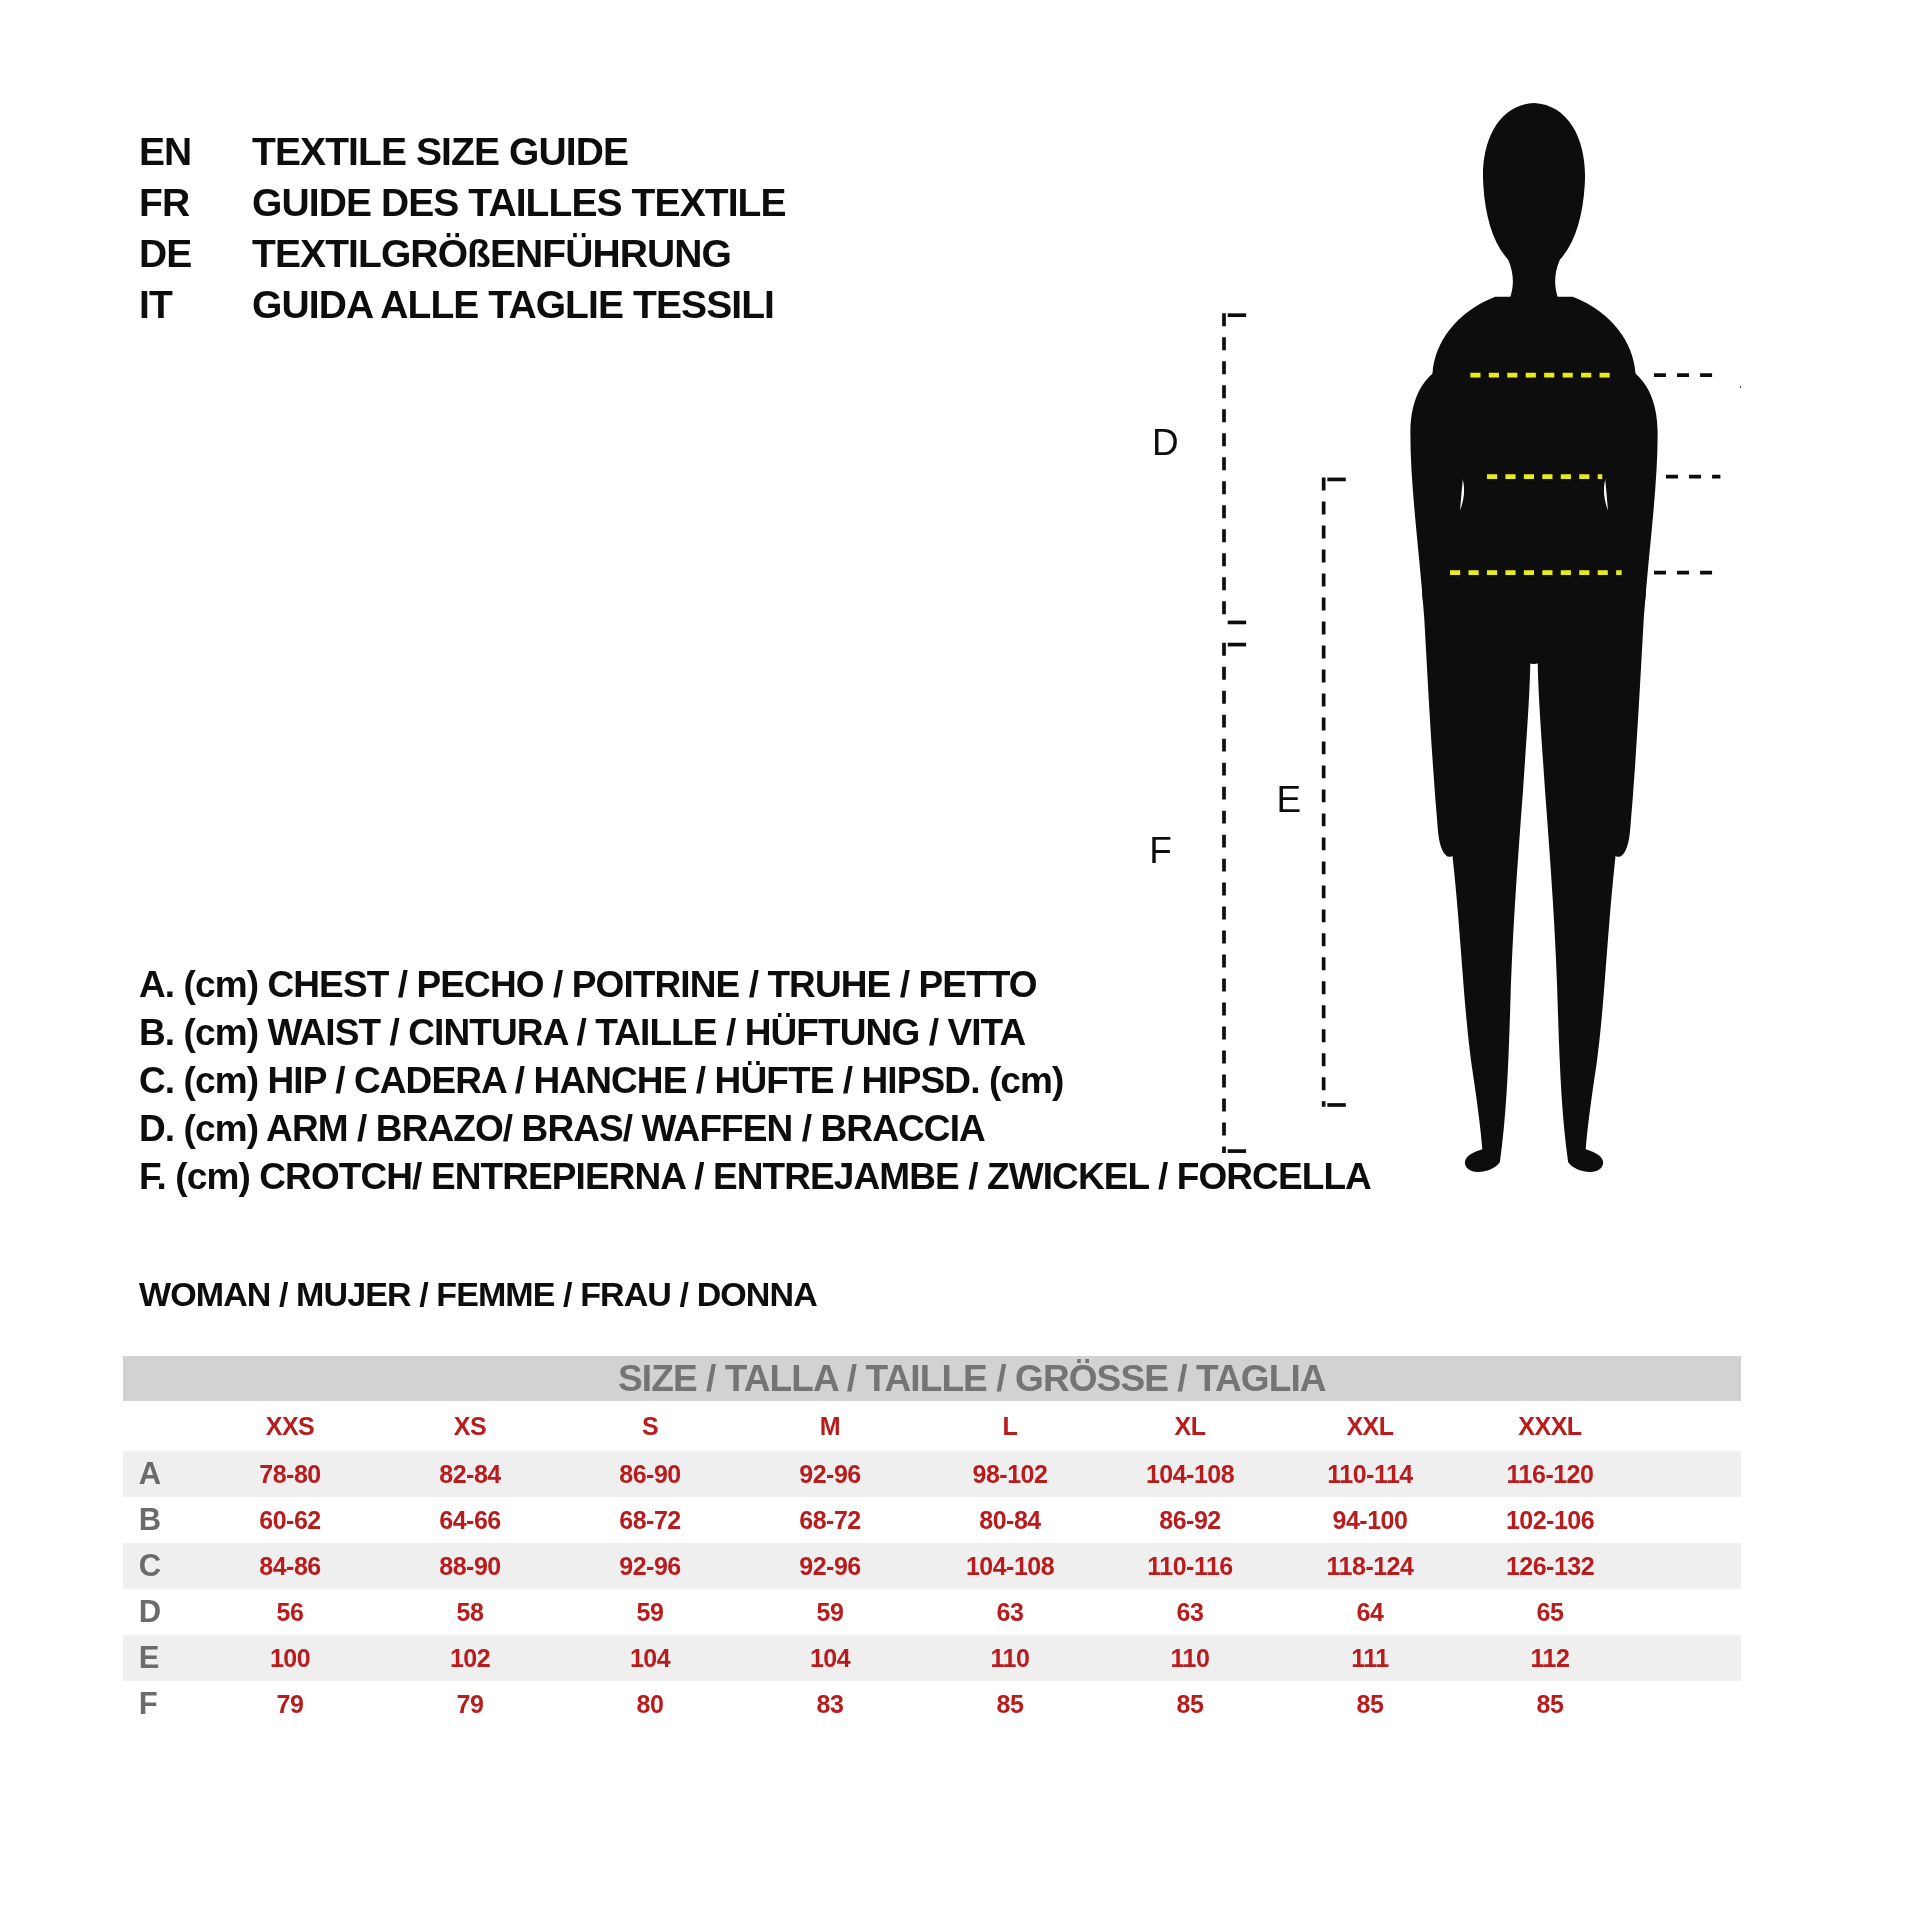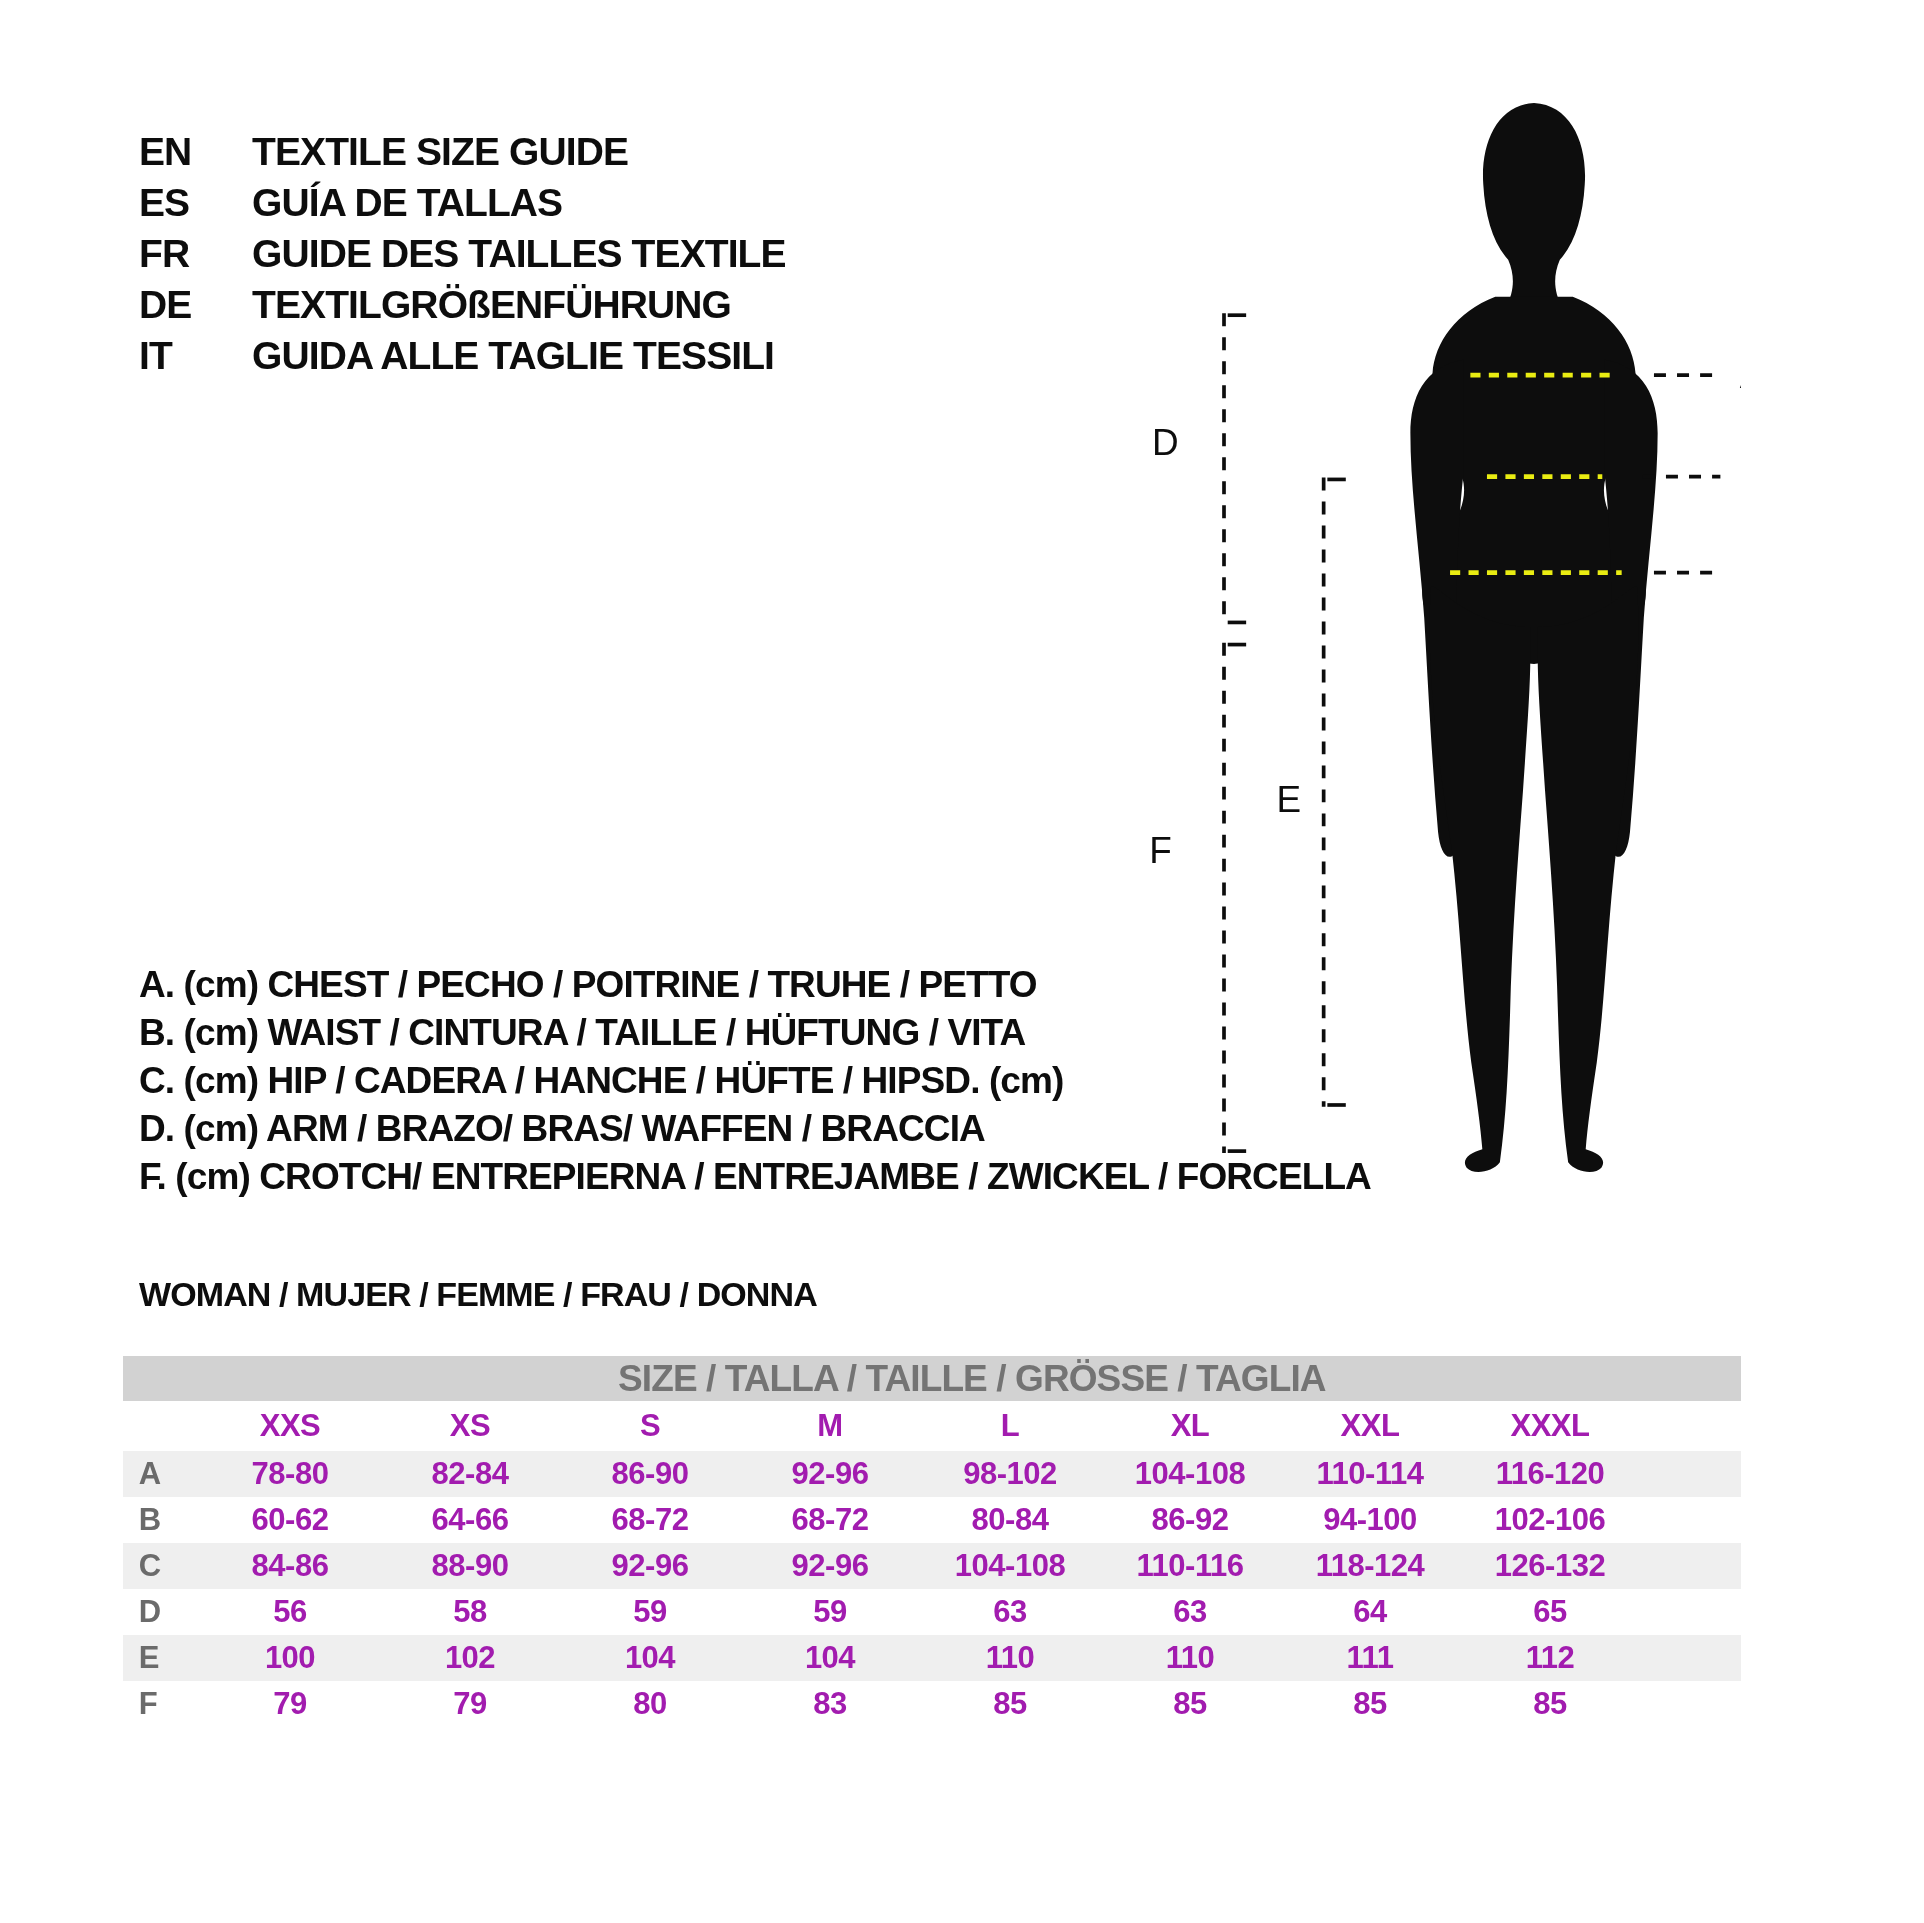--- a/index.html
+++ b/index.html
@@ -46,39 +46,35 @@
   }
   .t-grid{
     display:grid;
     grid-template-columns:77px repeat(8,180px);
     align-items:center;
   }
   .t-sizes{height:50px;}
   .t-row{height:46px;}
   .t-row.striped{background:#efefef;}
   .t-cell{
-    text-align:center;font-size:31px;color:#a21caf;letter-spacing:-0.5px;
+    text-align:center;font-size:25px;color:#b91c1c;letter-spacing:-0.5px;
   }
   .t-label{
     text-align:left;padding-left:15.7px;font-size:31px;color:#6b6b6b;
   }
 </style>
 </head>
 <body>
 
 <div id="canvas">
 
   <div class="lang-block">
     <div class="lang-row">
       <span class="lang-code">EN</span>
       <span class="lang-title">TEXTILE SIZE GUIDE</span>
-    </div>
-    <div class="lang-row">
-      <span class="lang-code">ES</span>
-      <span class="lang-title">GUÍA DE TALLAS</span>
     </div>
     <div class="lang-row">
       <span class="lang-code">FR</span>
       <span class="lang-title">GUIDE DES TAILLES TEXTILE</span>
     </div>
     <div class="lang-row">
       <span class="lang-code">DE</span>
       <span class="lang-title">TEXTILGRÖßENFÜHRUNG</span>
     </div>
     <div class="lang-row">

